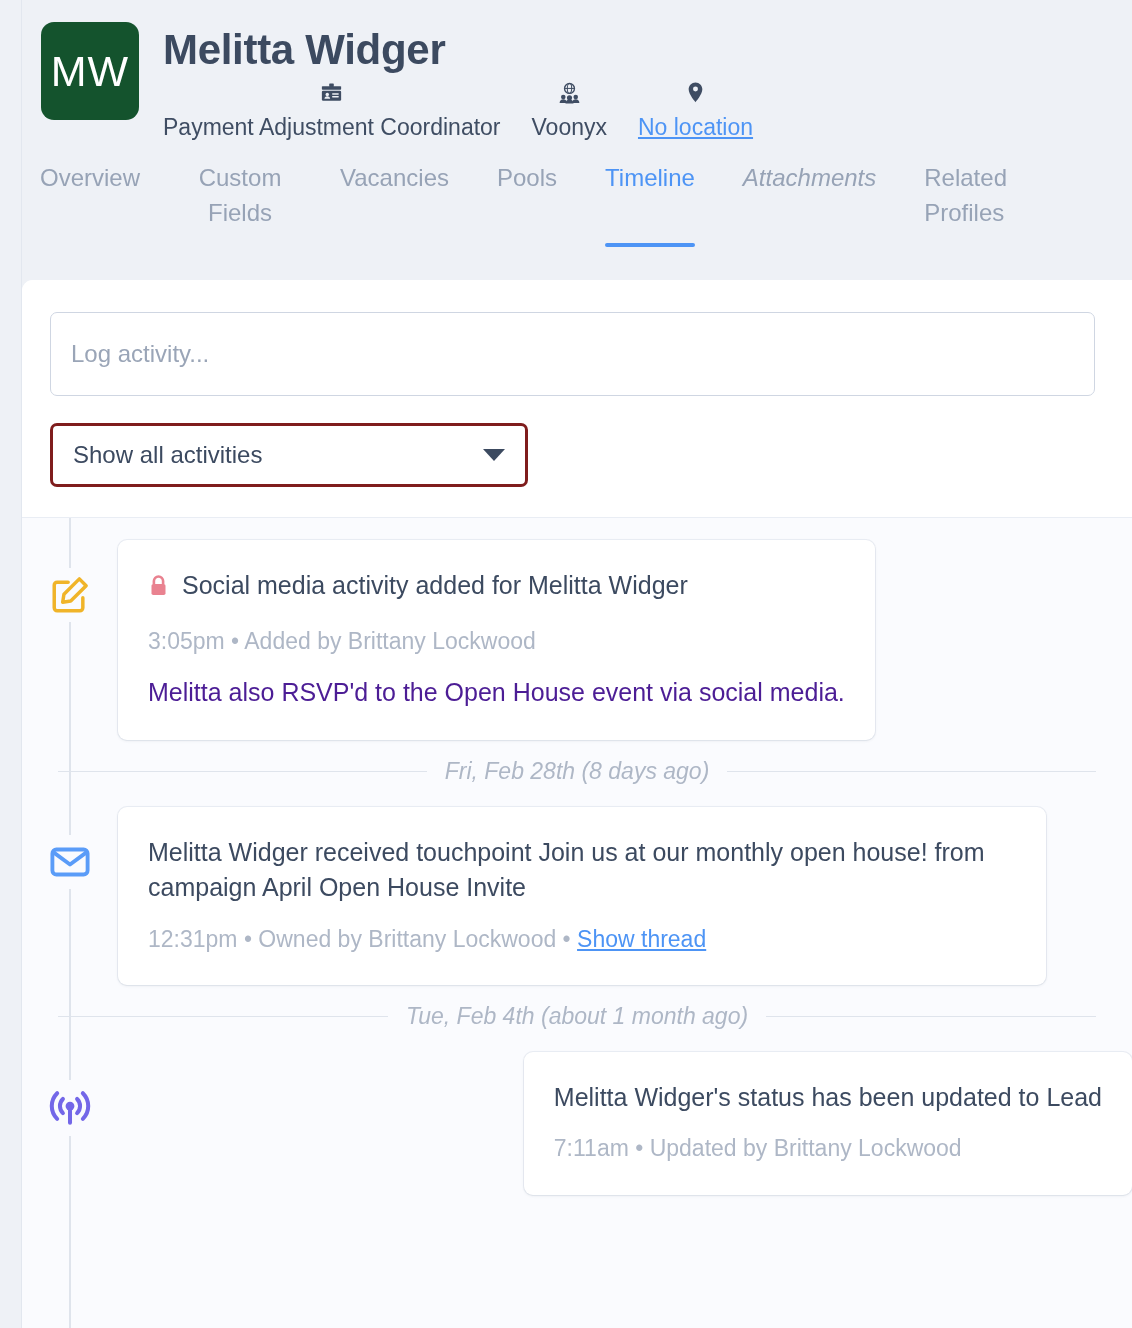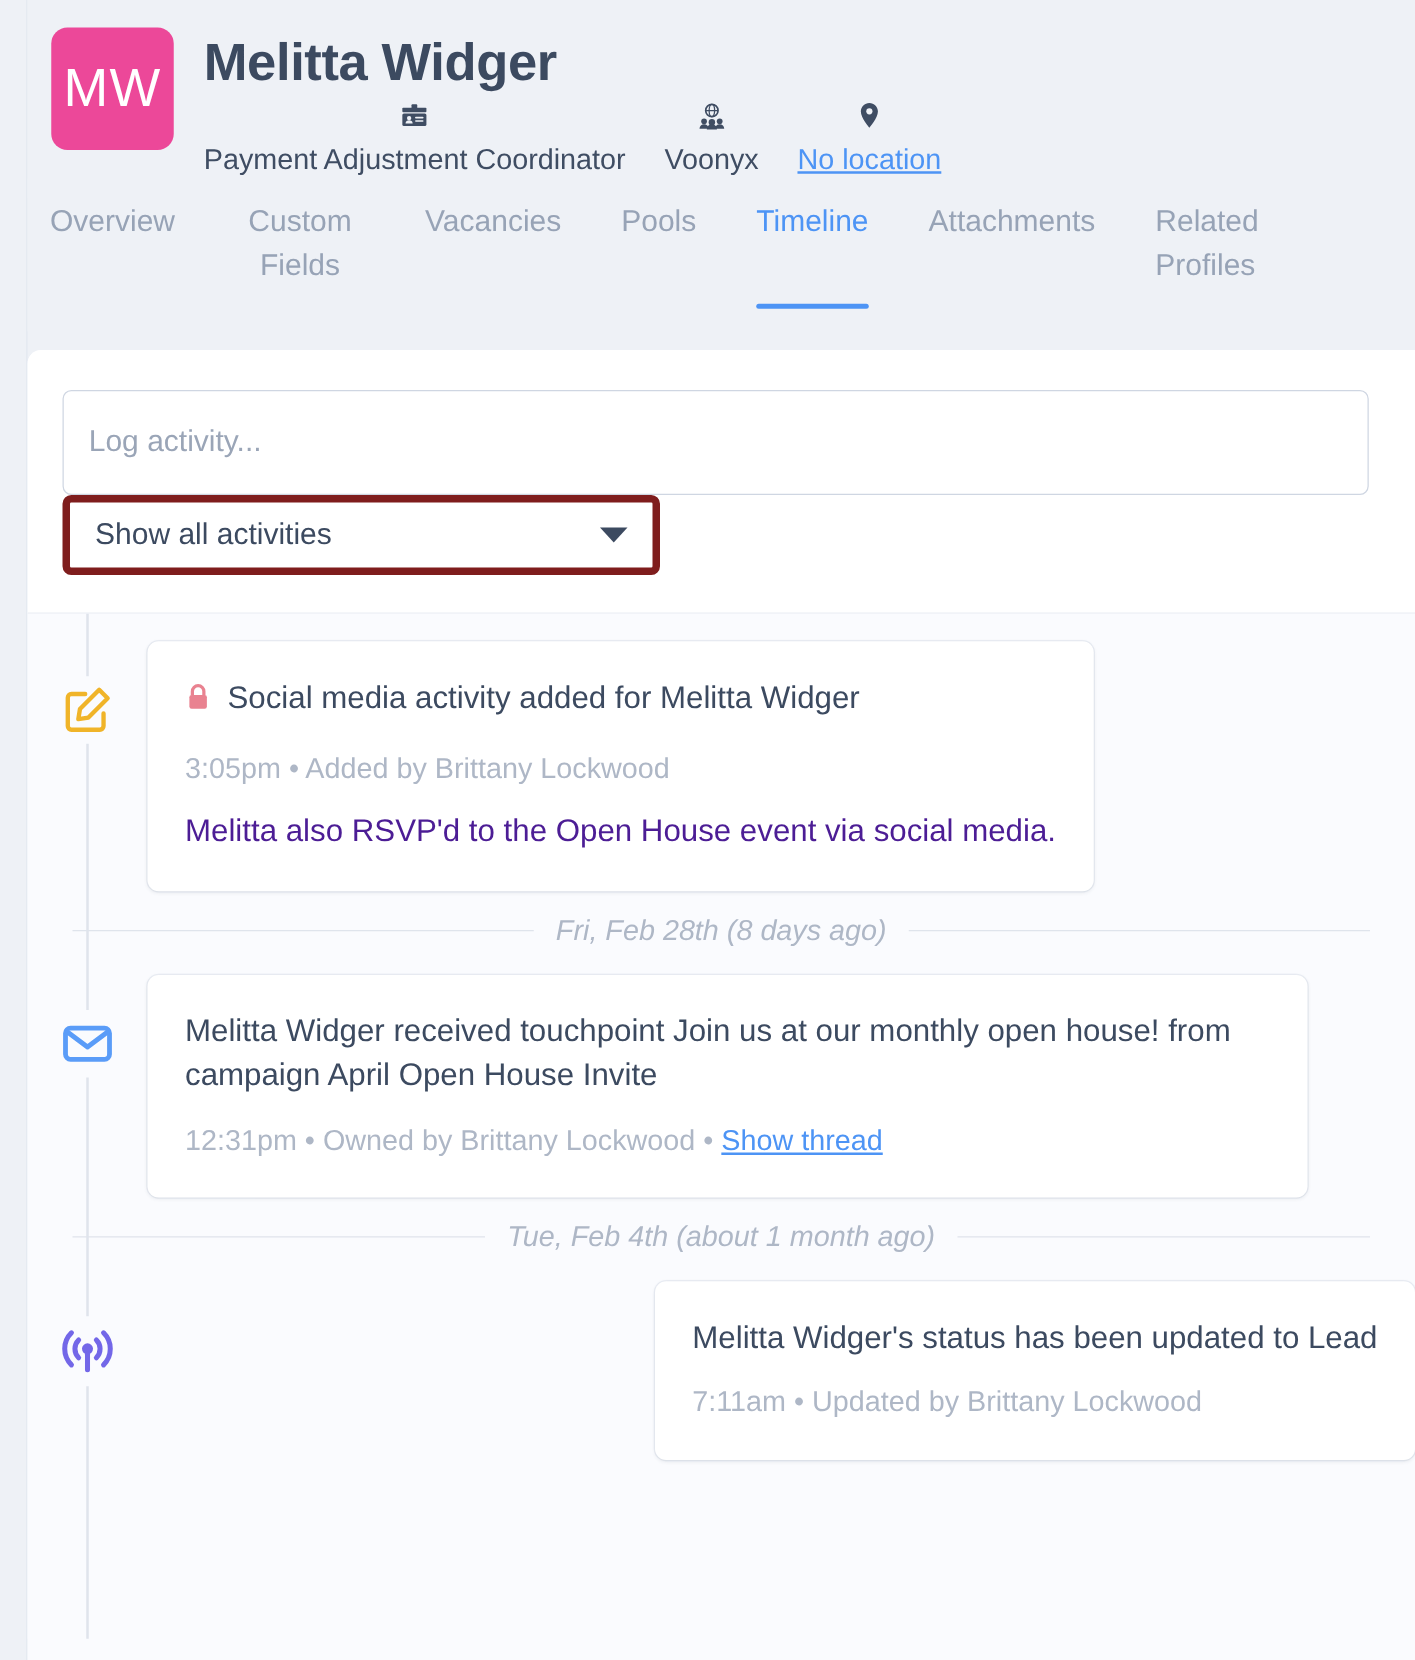--- a/index.html
+++ b/index.html
@@ -46,21 +46,21 @@
     width: 1110px;
     height: 158px;
     background: #eef1f6;
     padding: 22px 0 0 19px;
     display: flex;
     align-items: flex-start;
   }
   .avatar {
     width: 98px; height: 98px;
     border-radius: 13px;
-    background: #ec4899;
+    background: #14532d;
     color: #ffffff;
     display: flex;
     align-items: center;
     justify-content: center;
     font-size: 43px;
     letter-spacing: 1px;
     flex: 0 0 auto;
   }
   .identity { margin-left: 24px; padding-top: 4px; }
   .person-name {
@@ -146,23 +146,24 @@
     border-radius: 7px;
     background: #ffffff;
     font-size: 24px;
     color: #3f4d63;
     padding: 0 20px;
     font-family: "Liberation Sans", sans-serif;
     display: block;
   }
   .log-input::placeholder { color: #9aa5b7; }
   .filter-select {
+    margin-top: 27px;
     width: 478px;
     height: 64px;
-    border: 6px solid #7f1d1d;
+    border: 3px solid #7f1d1d;
     border-radius: 7px;
     background: #ffffff;
     font-size: 24px;
     color: #3c4a60;
     padding: 0 20px;
     display: flex;
     align-items: center;
     justify-content: space-between;
     cursor: pointer;
   }
@@ -328,21 +329,21 @@
       </div>
     </div>
   </div>
 
   <div class="tabbar">
     <div class="tab">Overview</div>
     <div class="tab" style="max-width:104px;">Custom Fields</div>
     <div class="tab" style="max-width:160px;">Vacancies</div>
     <div class="tab">Pools</div>
     <div class="tab active">Timeline</div>
-    <div class="tab" style="max-width:180px;">Attachments</div>
+    <div class="tab" style="max-width:180px;font-style:italic;">Attachments</div>
     <div class="tab tab-last" style="max-width:72px;">Related Profiles</div>
   </div>
 
   <div class="panel">
 
     <div class="composer">
       <input class="log-input" type="text" placeholder="Log activity..." style="">
       <div class="filter-select">
         <span>Show all activities</span>
         <span class="caret"></span>

